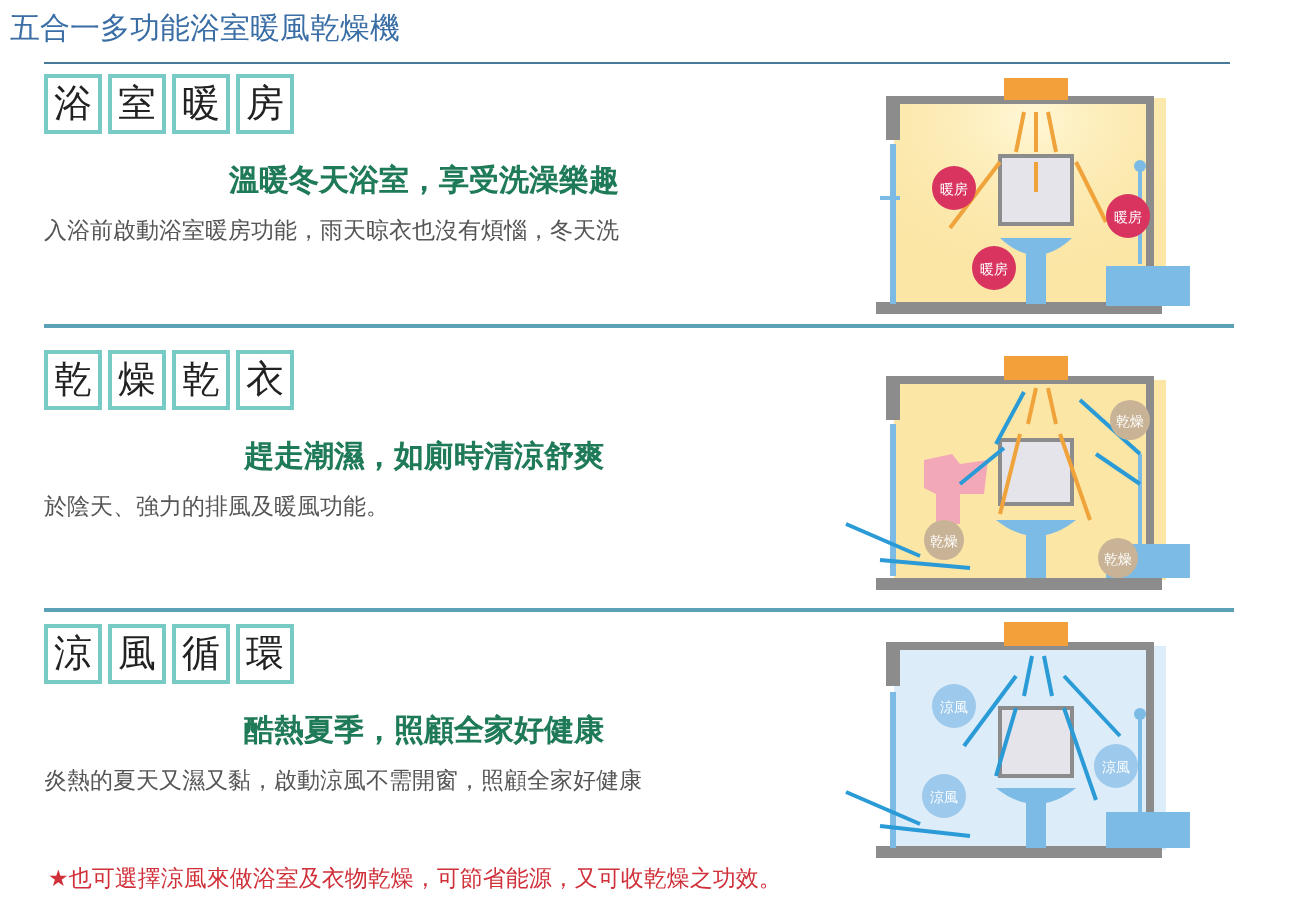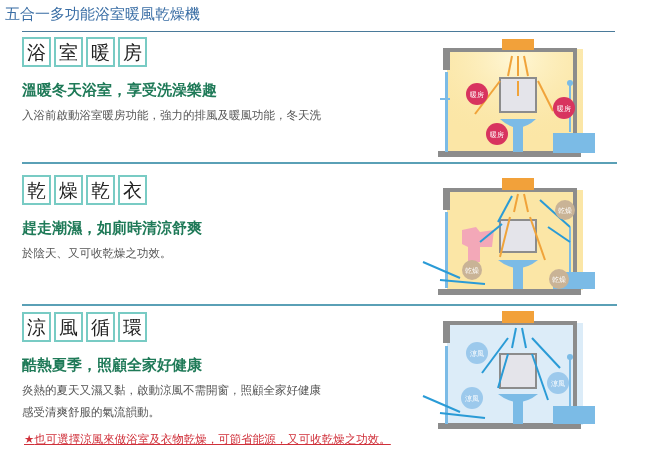--- a/index.html
+++ b/index.html
@@ -8,41 +8,41 @@
   .page-title { position: absolute; left: 5px; top: 5px; font-size: 15px;
                 color: #3a6ea5; letter-spacing: 0px; font-family: "DejaVu Serif", "Liberation Serif", serif; }
   .title-rule { position: absolute; left: 22px; top: 31px; width: 593px; height: 1px; background: #4a7a9a; }
   .section-rule { position: absolute; left: 22px; width: 595px; height: 2px; background: #5aa0b6; }
   .section { position: absolute; left: 22px; width: 380px; }
   .tag-row { display: flex; gap: 3px; }
   .tag-box { width: 25px; height: 26px; border: 2px solid #78cbc4; box-sizing: content-box;
              display: flex; align-items: center; justify-content: center;
              font-size: 19px; color: #222; line-height: 1; }
   .heading { margin-top: 14px; font-size: 15px; font-weight: bold; color: #1f7a58;
-             font-family: "DejaVu Serif", "Liberation Serif", serif; letter-spacing: 0px; }
+             font-family: "DejaVu Serif", "Liberation Serif", serif; letter-spacing: 0px; text-align: center; }
   .body-text { margin-top: 4px; font-size: 11.5px; color: #555; line-height: 22px; }
-  .note { position: absolute; left: 24px; top: 432px; font-size: 11.5px; color: #d0303a; text-decoration: underline; }
+  .note { position: absolute; left: 24px; top: 432px; font-size: 11.5px; color: #d0303a; }
   .illus { position: absolute; left: 420px; width: 175px; height: 125px; }
 </style>
 </head>
 <body>
 
 <div class="page-title">五合一多功能浴室暖風乾燥機</div>
 <div class="title-rule"></div>
 
 <div class="section" style="top:37px;">
   <div class="tag-row">
     <div class="tag-box">浴</div>
     <div class="tag-box">室</div>
     <div class="tag-box">暖</div>
     <div class="tag-box">房</div>
   </div>
   <div class="heading">溫暖冬天浴室，享受洗澡樂趣</div>
   <div class="body-text">
-    <div>入浴前啟動浴室暖房功能，強力的排風及暖風功能，冬天洗</div>
+    <div>入浴前啟動浴室暖房功能，雨天晾衣也沒有煩惱，冬天洗</div>
   </div>
 </div>
 
 <svg class="illus" style="top:36px;" viewBox="0 0 175 125">
   <rect x="27" y="13" width="136" height="104" fill="#fbe6a6"></rect>
   <rect x="27" y="13" width="136" height="104" fill="url(#g1)"></rect>
   <defs>
       <radialGradient id="g1" cx="0.5" cy="0.1" r="0.8">
         <stop offset="0" stop-color="#fff7d6"></stop>
         <stop offset="1" stop-color="#fbe6a6" stop-opacity="0"></stop>
@@ -85,21 +85,21 @@
 
 <div class="section" style="top:175px;">
   <div class="tag-row">
     <div class="tag-box">乾</div>
     <div class="tag-box">燥</div>
     <div class="tag-box">乾</div>
     <div class="tag-box">衣</div>
   </div>
   <div class="heading">趕走潮濕，如廁時清涼舒爽</div>
   <div class="body-text">
-    <div>於陰天、又可收乾燥之功效。</div>
+    <div>於陰天、強力的排風及暖風功能。</div>
   </div>
 </div>
 
 <svg class="illus" style="top:172px;" viewBox="0 0 175 125">
   <rect x="27" y="18" width="136" height="100" fill="#fbe6a6"></rect>
   <rect x="23" y="16" width="7" height="22" fill="#8c8c8c"></rect>
   <rect x="23" y="16" width="134" height="4" fill="#8c8c8c"></rect>
   <rect x="153" y="16" width="4" height="106" fill="#8c8c8c"></rect>
   <rect x="18" y="117" width="143" height="6" fill="#8c8c8c"></rect>
   <rect x="82" y="6" width="32" height="12" fill="#f2a13a"></rect>
@@ -141,21 +141,20 @@
 <div class="section" style="top:312px;">
   <div class="tag-row">
     <div class="tag-box">涼</div>
     <div class="tag-box">風</div>
     <div class="tag-box">循</div>
     <div class="tag-box">環</div>
   </div>
   <div class="heading">酷熱夏季，照顧全家好健康</div>
   <div class="body-text">
     <div>炎熱的夏天又濕又黏，啟動涼風不需開窗，照顧全家好健康</div>
-    <div>感受清爽舒服的氣流韻動。</div>
   </div>
 </div>
 
 <svg class="illus" style="top:308px;" viewBox="0 0 175 125">
   <rect x="27" y="15" width="136" height="102" fill="#dcecf8"></rect>
   <rect x="23" y="13" width="7" height="22" fill="#8c8c8c"></rect>
   <rect x="23" y="13" width="134" height="4" fill="#8c8c8c"></rect>
   <rect x="153" y="13" width="4" height="108" fill="#8c8c8c"></rect>
   <rect x="18" y="115" width="143" height="6" fill="#8c8c8c"></rect>
   <rect x="82" y="3" width="32" height="12" fill="#f2a13a"></rect>

